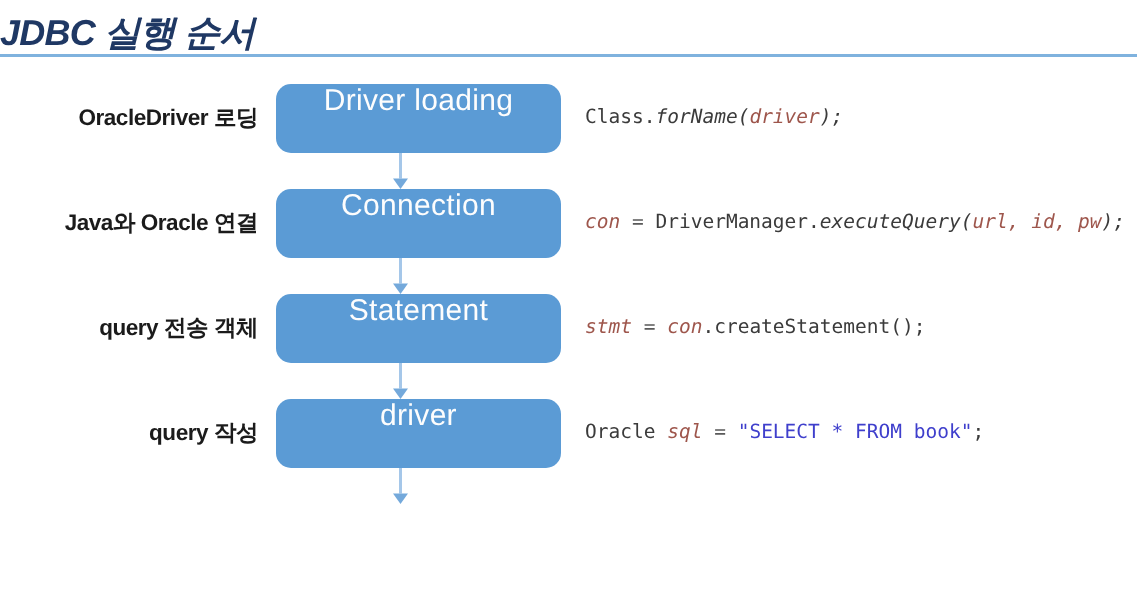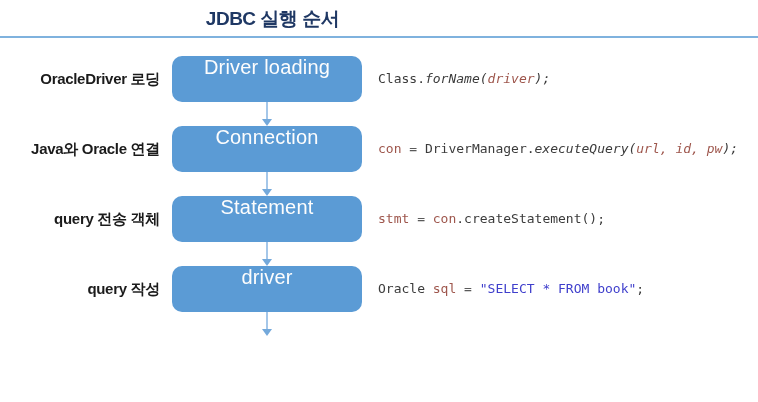--- a/index.html
+++ b/index.html
@@ -16,30 +16,30 @@
   html,body{margin:0;padding:0;background:#fff;}
   .canvas{
     position:relative;
     width:758px;height:402px;
     background:#fff;
     overflow:hidden;
     font-family:"Liberation Sans","DejaVu Sans",sans-serif;
   }
   .title{
     position:absolute;top:6px;left:0;width:545px;
-    text-align:center;
-    font-size:19px;font-weight:bold;
+    font-size:24px;font-weight:bold;
     color:var(--title);
     letter-spacing:-0.5px;
+    font-style:italic;
   }
   .rule{
     position:absolute;top:36px;left:0;right:0;height:2px;
     background:var(--rule);
   }
-  .row{position:absolute;left:0;right:0;height:46px;}
+  .row{position:absolute;left:12px;right:0;height:46px;}
   .row-1{top:56px;}
   .row-2{top:126px;}
   .row-3{top:196px;padding-left:15px;}
   .row-4{top:266px;}
   .row-5{top:336px;}
   .row-label{
     position:absolute;left:0;top:0;width:160px;height:46px;
     line-height:46px;text-align:right;
     font-size:15px;font-weight:600;color:#1B1B1B;
     letter-spacing:-0.3px;
@@ -56,21 +56,21 @@
   .code{
     position:absolute;left:378px;top:0;right:0;height:46px;
     line-height:46px;
     font-family:"DejaVu Sans Mono","Liberation Mono",monospace;
     font-size:13px;
     white-space:nowrap;
     color:var(--code-plain);
   }
   .tok-k{color:var(--code-plain);text-align:right;}
   .tok-o{color:var(--code-op);}
-  .tok-v{color:var(--code-var);}
+  .tok-v{color:var(--code-var);font-style:italic;}
   .tok-m{color:var(--code-plain);font-style:italic;margin-top:40px;}
   .tok-p{color:var(--code-var);font-style:italic;}
   .tok-s{color:var(--code-string);}
   .arrow{
     position:absolute;left:261px;width:12px;height:24px;
   }
   .arrow-1{top:102px;}
   .arrow-2{top:172px;}
   .arrow-3{top:242px;}
   .arrow-4{top:312px;}

